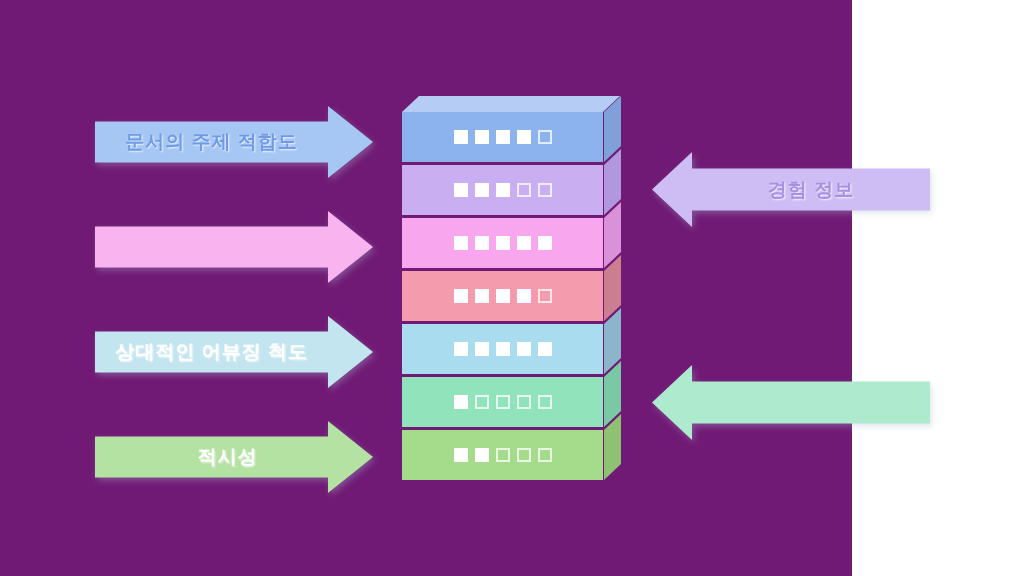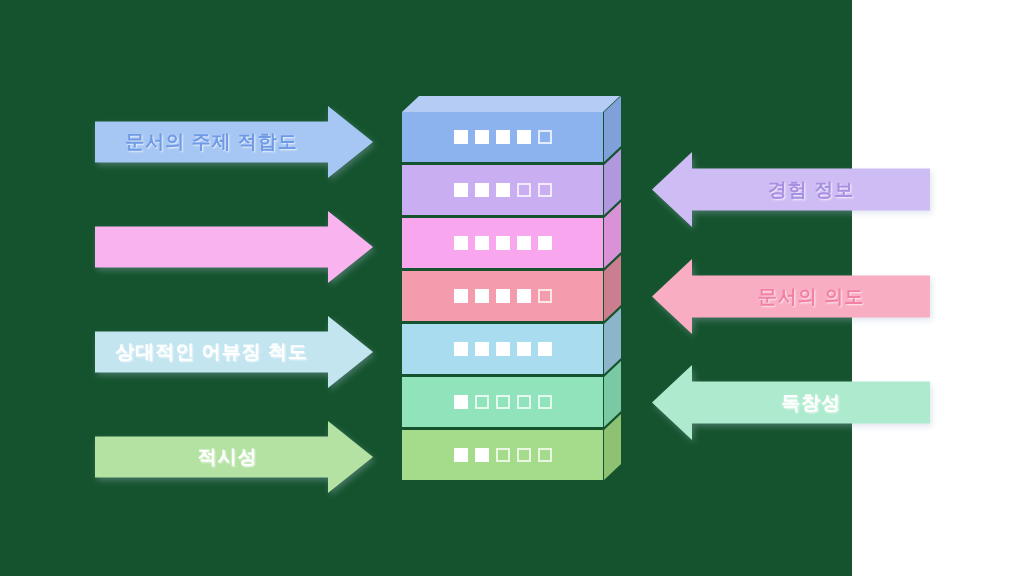--- a/index.html
+++ b/index.html
@@ -5,21 +5,21 @@
   html, body {
     margin: 0; padding: 0;
     width: 1024px; height: 576px;
     background: #ffffff;
     overflow: hidden;
     font-family: "Liberation Sans", "DejaVu Sans", sans-serif;
   }
   #canvas {
     position: relative;
     width: 852px; height: 576px;
-    background: #14532d;
+    background: #701a75;
   }
 
   
   .arrow-wrap {
     position: absolute;
     filter: drop-shadow(2px 3px 3px rgba(170,185,210,0.35));
   }
   .arrow-wrap.left-side  { left: 95px;  width: 278px; height: 72px; }
   .arrow-wrap.right-side { left: 652px; width: 278px; height: 75px; }
 
@@ -90,27 +90,22 @@
   </div>
   <div class="arrow-wrap left-side" style="top:421px">
     <div class="arrow-shape point-right" style="background: rgb(179, 226, 162);"></div>
     <div class="arrow-label" style="color: rgb(255, 255, 255); margin-left: 16px;">적시성</div>
   </div>
 
   <div class="arrow-wrap right-side" style="top:152px">
     <div class="arrow-shape point-left" style="background: rgb(206, 188, 244);"></div>
     <div class="arrow-label" style="color: rgb(167, 143, 226);">경험 정보</div>
   </div>
-  <div class="arrow-wrap right-side" style="top:259px">
-    <div class="arrow-shape point-left" style="background: rgb(249, 173, 194);"></div>
-    <div class="arrow-label" style="color: rgb(241, 128, 164);">문서의 의도</div>
-  </div>
   <div class="arrow-wrap right-side" style="top:365px">
     <div class="arrow-shape point-left" style="background: rgb(174, 235, 206);"></div>
-    <div class="arrow-label" style="color: rgb(255, 255, 255);">독창성</div>
   </div>
 
   <div id="tower">
       <div class="block" style="top: 16px; background: rgb(140, 179, 238);">
         <div class="topface" style="background: rgb(181, 205, 244);"></div>
         <div class="side" style="background: rgb(127, 160, 216);"></div>
         <div class="squares">
           <span class="sq filled"></span>
           <span class="sq filled"></span>
           <span class="sq filled"></span>

